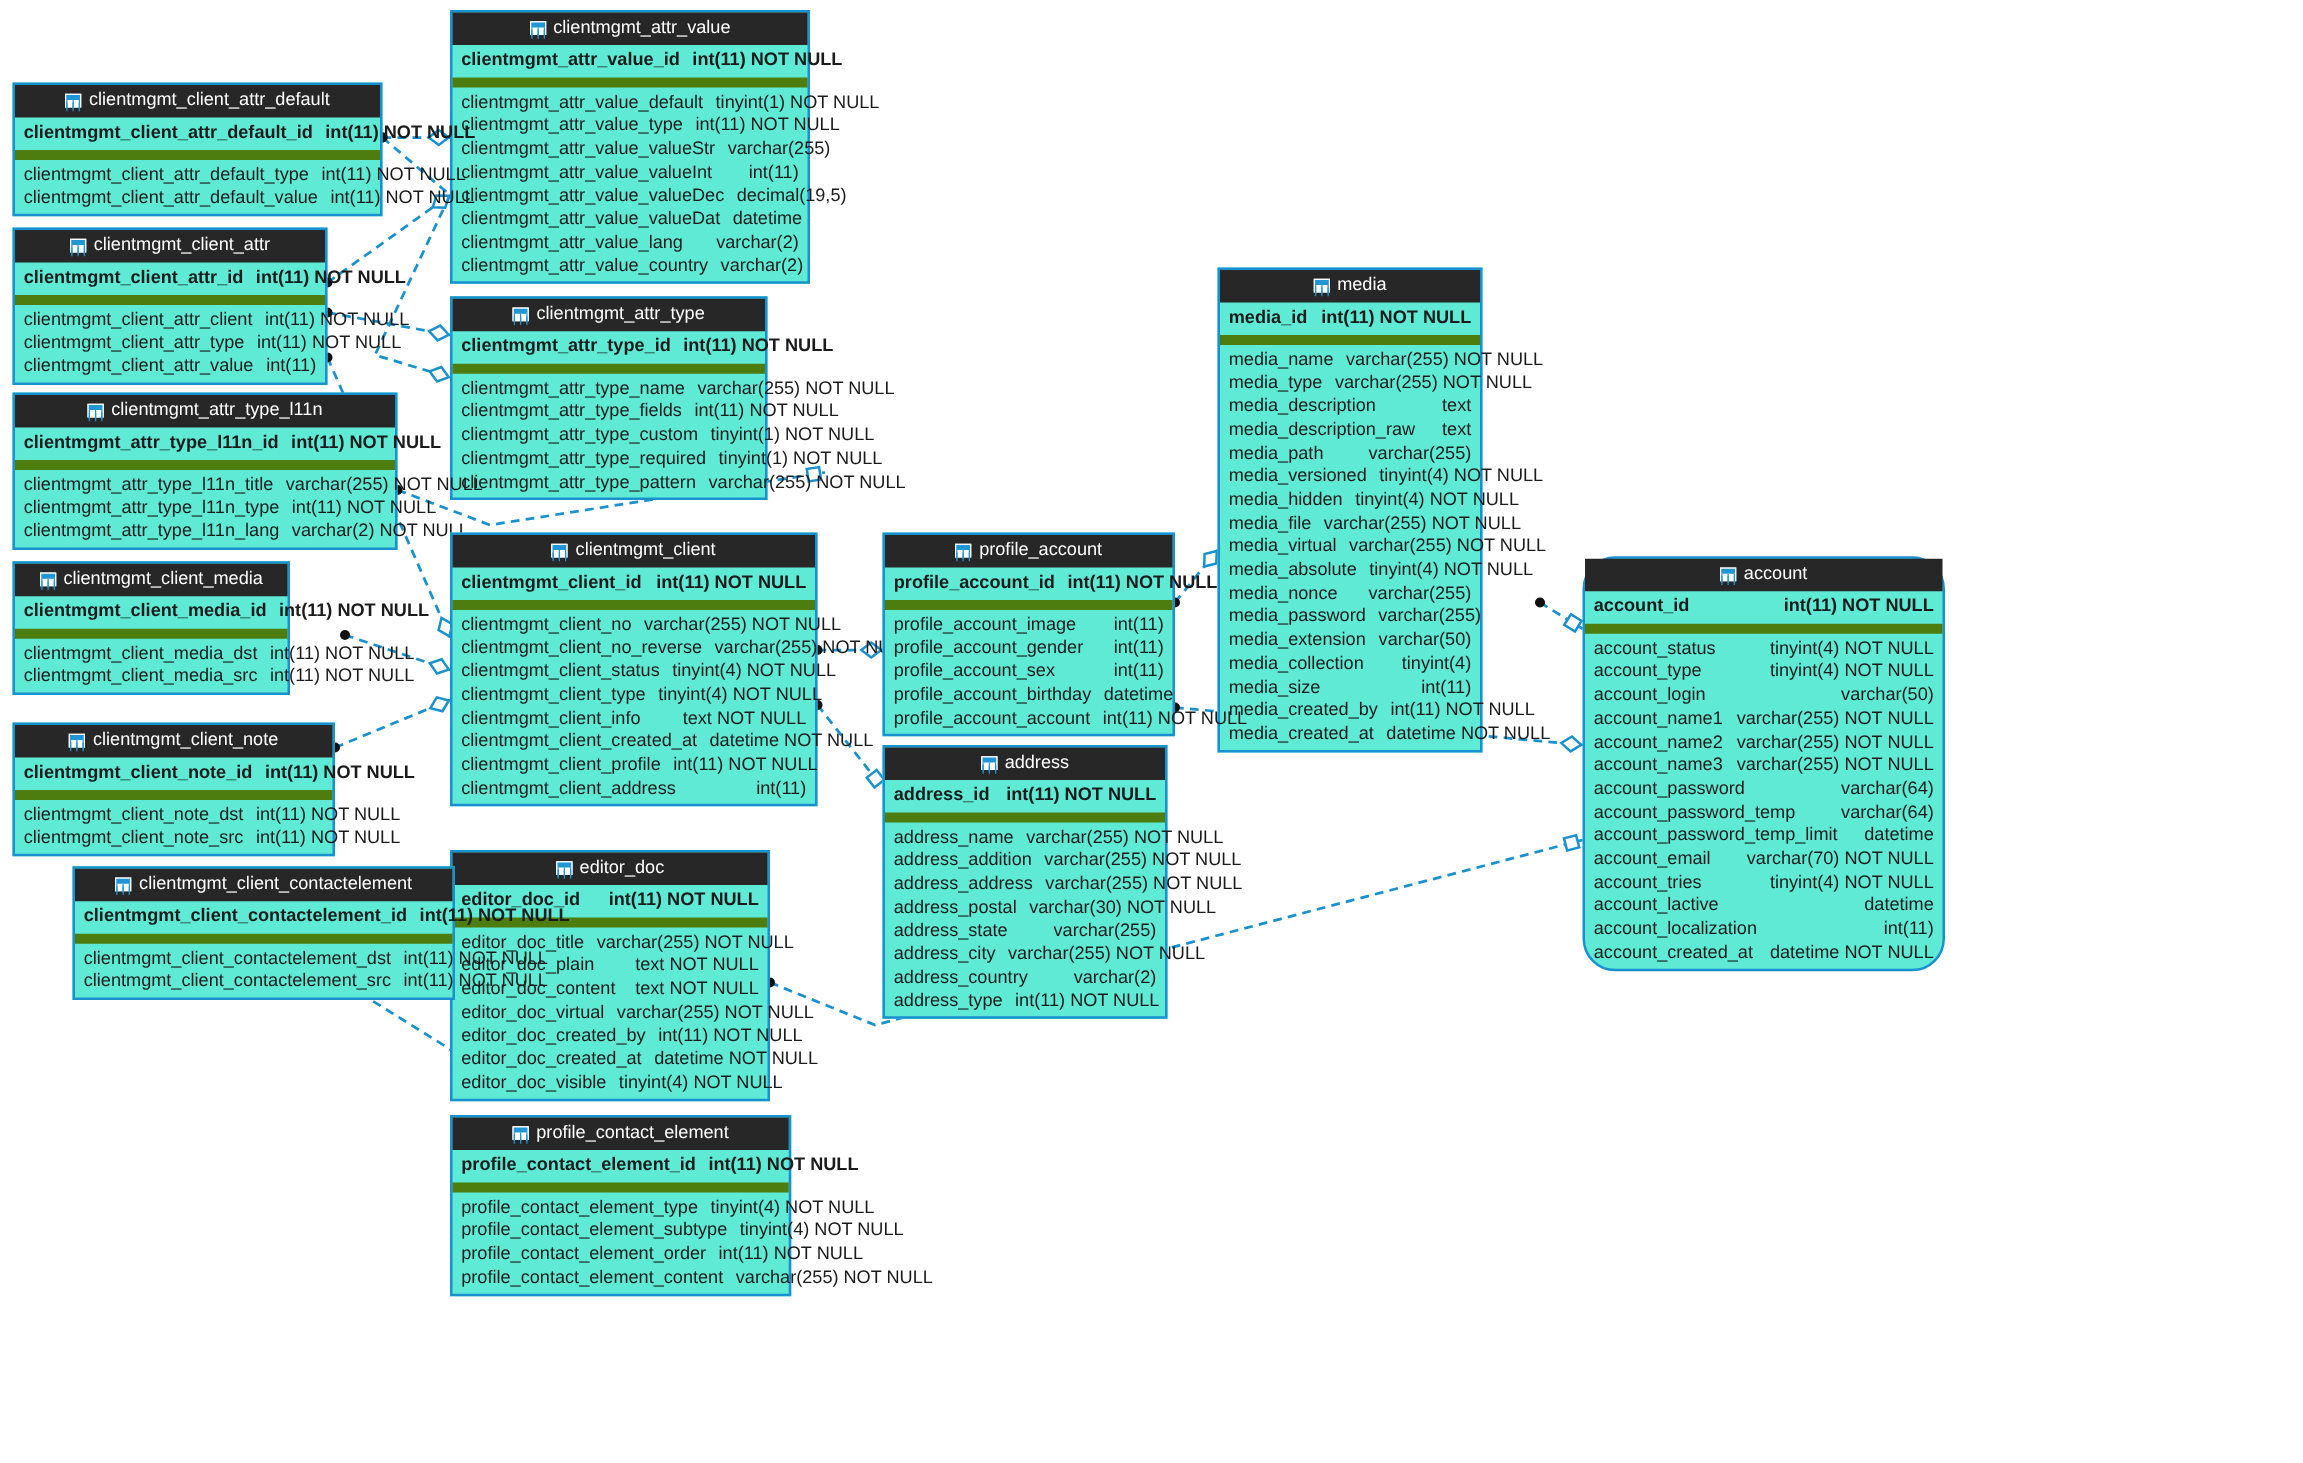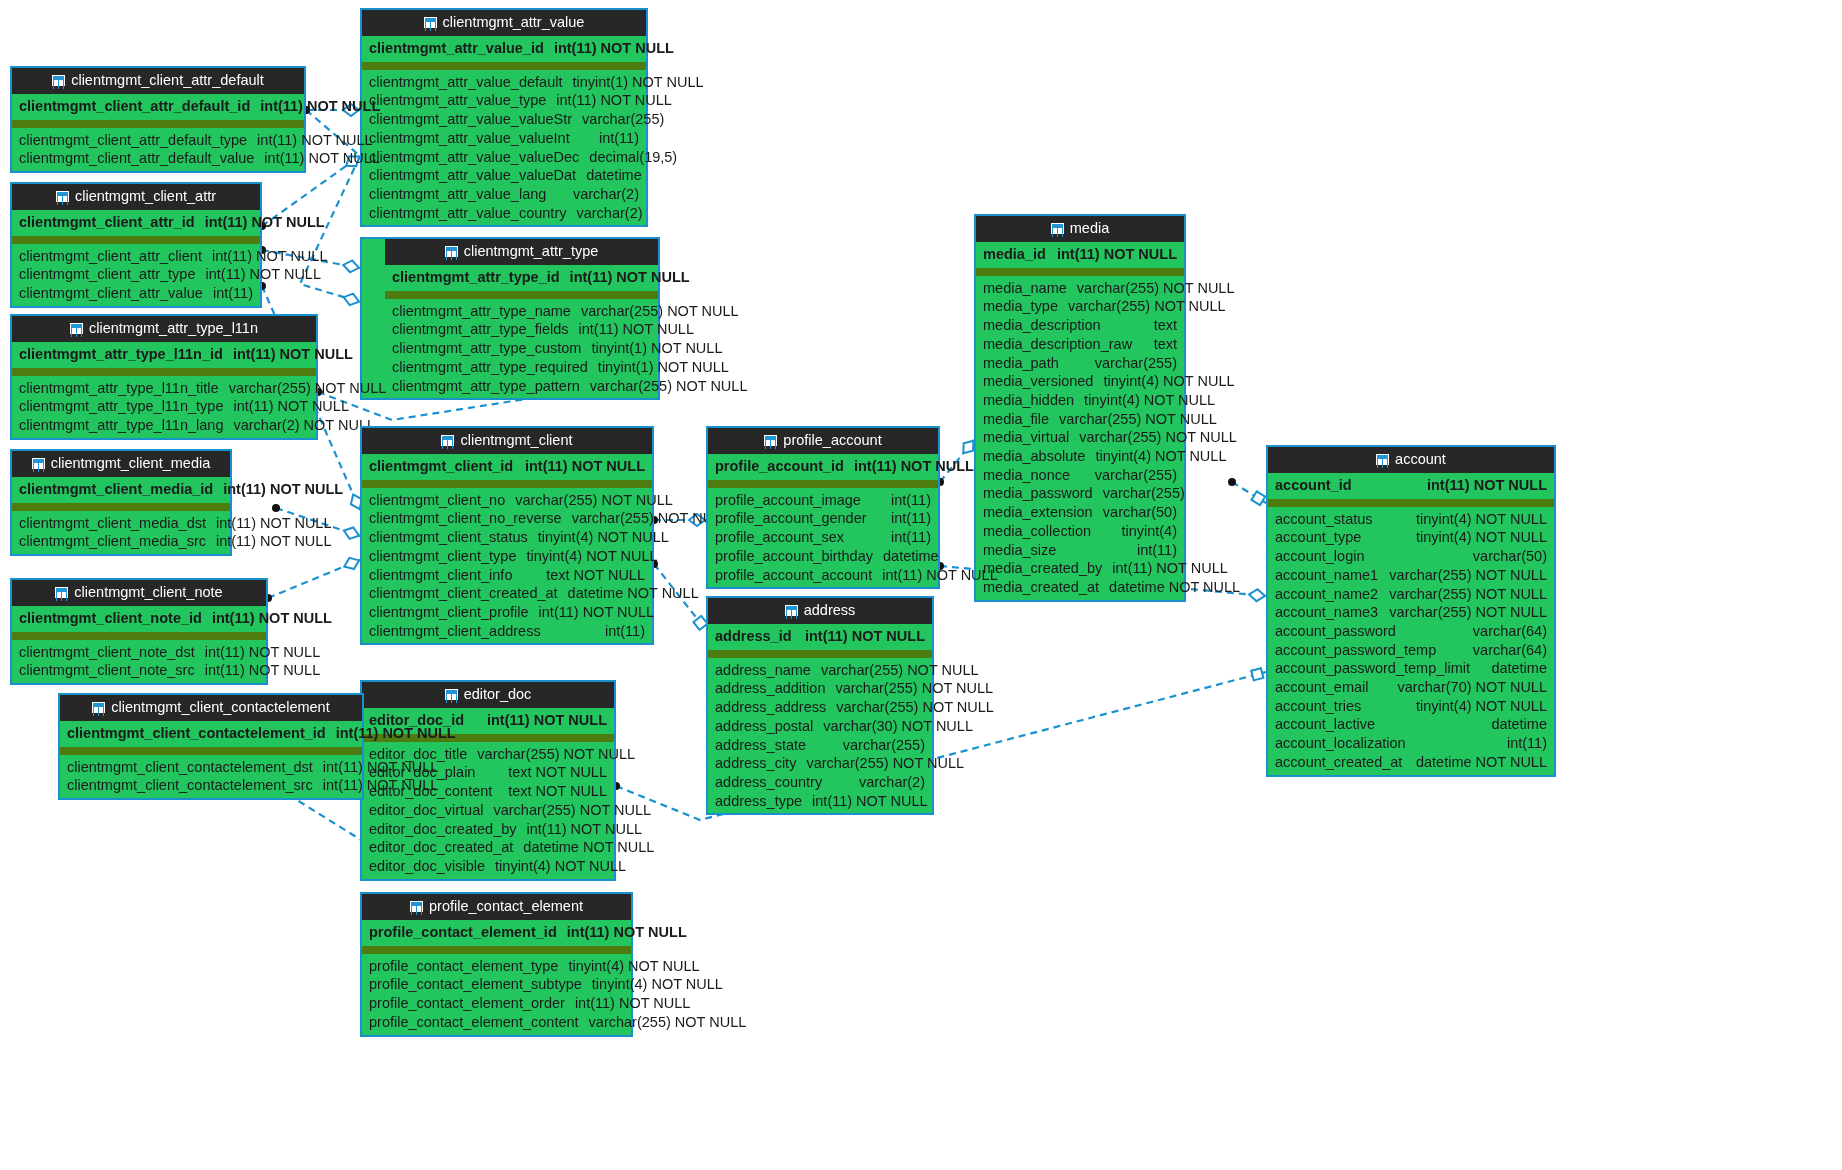--- a/index.html
+++ b/index.html
@@ -23,21 +23,21 @@
     position: absolute;
     left: 0;
     top: 0;
     width: 1842px;
     height: 1170px;
     pointer-events: none;
     z-index: 1;
   }
   .entity {
     position: absolute;
-    background: #22c55e;
+    background: #5eead4;
     border: 2px solid #1a91cf;
     box-sizing: border-box;
     z-index: 2;
     box-shadow: 0 0 0 0 rgba(0,0,0,0);
   }
   .entity-header {
     background: #272727;
     color: #ffffff;
     font-size: 14.5px;
     text-align: center;
@@ -270,21 +270,21 @@
         <div class="attr">
           <span class="aname">clientmgmt_client_attr_type</span>
           <span class="atype">int(11) NOT NULL</span>
         </div>
         <div class="attr">
           <span class="aname">clientmgmt_client_attr_value</span>
           <span class="atype">int(11)</span>
         </div>
       </div>
     </div>
-    <div class="entity" style="left: 360px; top: 237px; width: 300px; padding-left: 23px;">
+    <div class="entity" style="left: 360px; top: 237px; width: 254px;">
       <div class="entity-header">
         <span class="tbl-icon"></span>
         <span>clientmgmt_attr_type</span>
       </div>
       <div class="pk-row">
         <div class="attr">
           <span class="aname">clientmgmt_attr_type_id</span>
           <span class="atype">int(11) NOT NULL</span>
         </div>
       </div>
@@ -514,21 +514,21 @@
         <div class="attr">
           <span class="aname">profile_account_birthday</span>
           <span class="atype">datetime</span>
         </div>
         <div class="attr">
           <span class="aname">profile_account_account</span>
           <span class="atype">int(11) NOT NULL</span>
         </div>
       </div>
     </div>
-    <div class="entity" style="left: 1266px; top: 445px; width: 290px;">
+    <div class="entity" style="left: 1266px; top: 445px; width: 290px; border-radius: 26px;">
       <div class="entity-header">
         <span class="tbl-icon"></span>
         <span>account</span>
       </div>
       <div class="pk-row">
         <div class="attr">
           <span class="aname">account_id</span>
           <span class="atype">int(11) NOT NULL</span>
         </div>
       </div>

